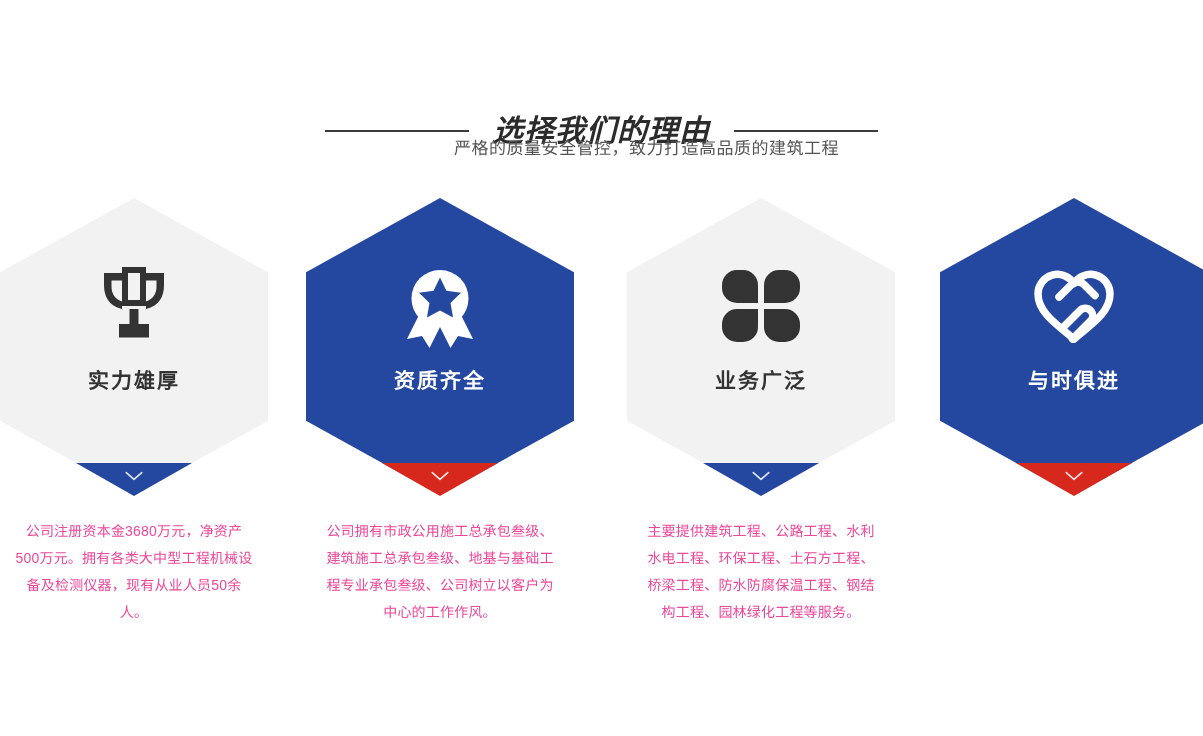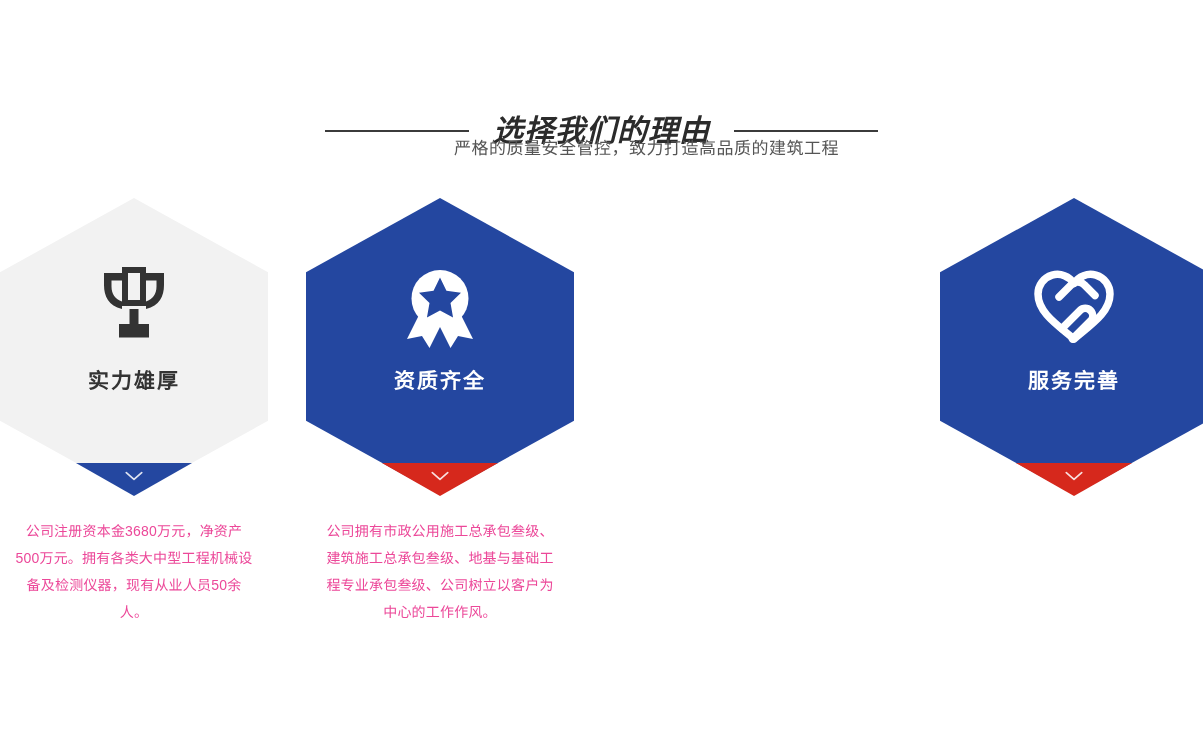--- a/index.html
+++ b/index.html
@@ -208,32 +208,53 @@
       </div>
       <div class="tri red">
         <svg class="tri-chevron" viewBox="0 0 24 14">
           <polyline points="3,3 12,11 21,3" fill="none" stroke="#ffffff" stroke-width="2" stroke-linecap="round" stroke-linejoin="round" opacity="0.85"></polyline>
         </svg>
       </div>
     </div>
     <div class="card-desc">公司拥有市政公用施工总承包叁级、建筑施工总承包叁级、地基与基础工程专业承包叁级、公司树立以客户为中心的工作作风。</div>
   </div>
 
+  <div class="card card-2">
+    <div class="hexwrap">
+      <div class="hex light">
+        <svg class="hex-icon" viewBox="0 0 64 64">
+          <g fill="#333333">
+            <path d="M30 30 H16 a10 10 0 0 1 -10 -10 v-2 a10 10 0 0 1 10 -10 h4 a10 10 0 0 1 10 10 z"></path>
+            <path d="M34 30 H48 a10 10 0 0 0 10 -10 v-2 a10 10 0 0 0 -10 -10 h-4 a10 10 0 0 0 -10 10 z"></path>
+            <path d="M30 34 H16 a10 10 0 0 0 -10 10 v2 a10 10 0 0 0 10 10 h4 a10 10 0 0 0 10 -10 z"></path>
+            <path d="M34 34 H48 a10 10 0 0 1 10 10 v2 a10 10 0 0 1 -10 10 h-4 a10 10 0 0 1 -10 -10 z"></path>
+          </g>
+        </svg>
+        <div class="hex-label">业务广泛</div>
+      </div>
+      <div class="tri blue">
+        <svg class="tri-chevron" viewBox="0 0 24 14">
+          <polyline points="3,3 12,11 21,3" fill="none" stroke="#ffffff" stroke-width="2" stroke-linecap="round" stroke-linejoin="round" opacity="0.85"></polyline>
+        </svg>
+      </div>
+    </div>
+    <div class="card-desc">主要提供建筑工程、公路工程、水利水电工程、环保工程、土石方工程、桥梁工程、防水防腐保温工程、钢结构工程、园林绿化工程等服务。</div>
+  </div>
 
   <div class="card card-3">
     <div class="hexwrap">
       <div class="hex brand">
         <svg class="hex-icon" viewBox="0 0 64 64">
           <g fill="none" stroke="#ffffff" stroke-width="5" stroke-linecap="round" stroke-linejoin="round">
             <path d="M32 54 C20 44 8 36 8 24 A13 13 0 0 1 32 17 A13 13 0 0 1 56 24 C56 36 44 44 32 54 Z"></path>
             <path d="M22 26 l8 -8 a6 6 0 0 1 9 0 l7 7"></path>
             <path d="M24 47 l12 -12 a5 5 0 0 1 7 0 l0 0 a5 5 0 0 1 0 7 l-12 12"></path>
           </g>
         </svg>
-        <div class="hex-label">服务完善</div>
+        <div class="hex-label">与时俱进</div>
       </div>
       <div class="tri red">
         <svg class="tri-chevron" viewBox="0 0 24 14">
           <polyline points="3,3 12,11 21,3" fill="none" stroke="#ffffff" stroke-width="2" stroke-linecap="round" stroke-linejoin="round" opacity="0.85"></polyline>
         </svg>
       </div>
     </div>
   </div>
 
 </div>

